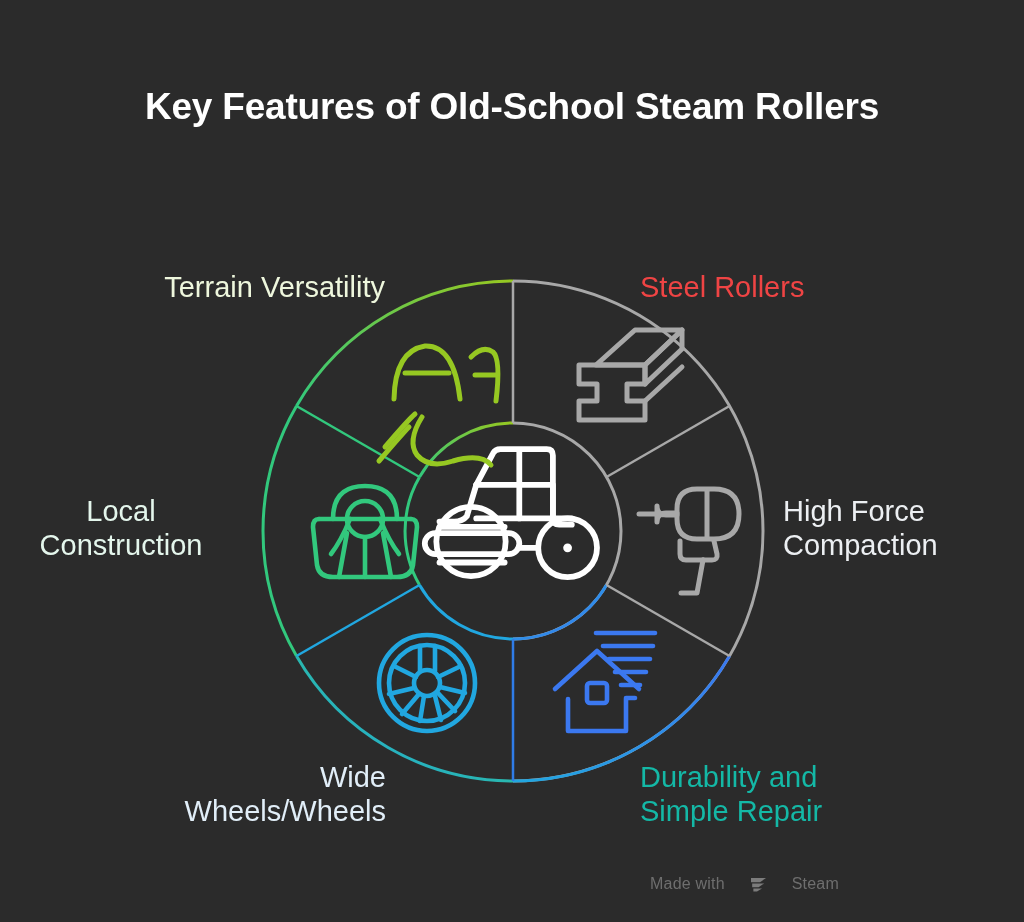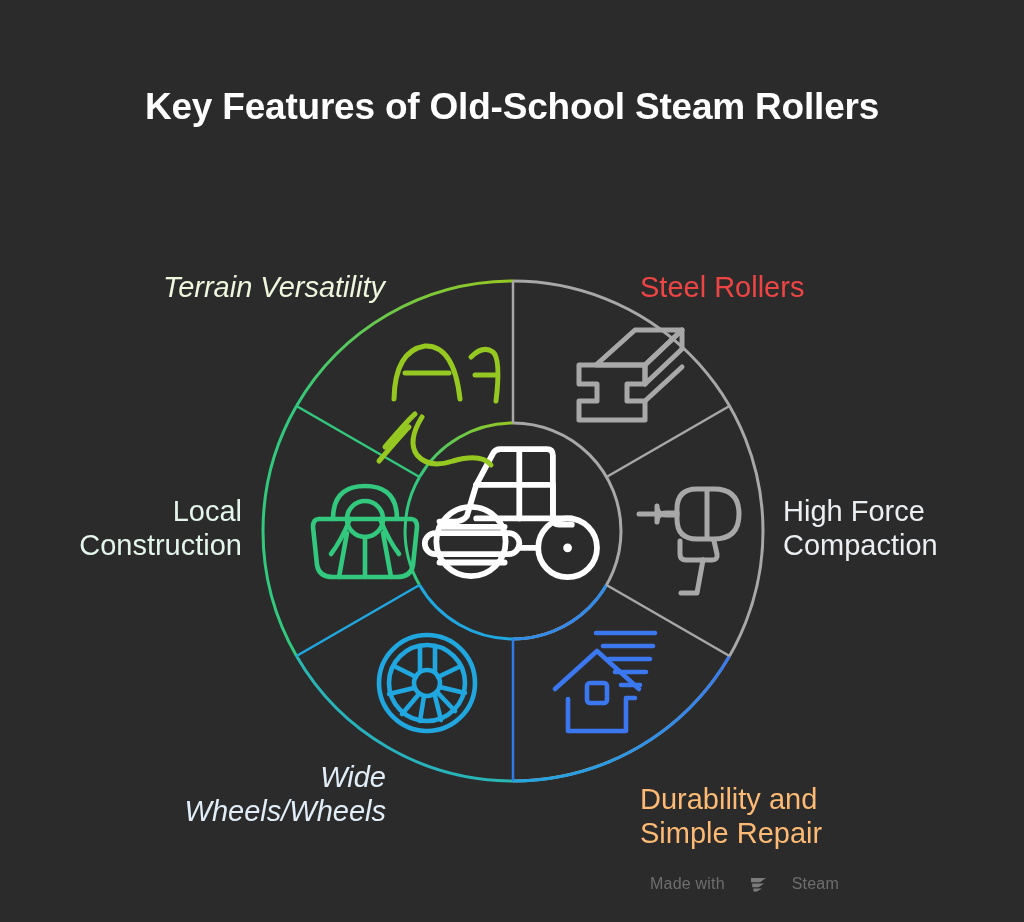--- a/index.html
+++ b/index.html
@@ -53,23 +53,23 @@
   }
 
   
   .seg-label {
     position: absolute;
     font-size: 29px;
     line-height: 1.18;
     font-weight: normal;
     white-space: pre-line;
   }
-  .label-left  { text-align: right; }
+  .label-left  { text-align: center; }
   .label-right { text-align: left; }
-  .label-center-l { text-align: right; font-style: italic; }
+  .label-center-l { text-align: right; }
 
   #label-terrain {
     left: 0px;   top: 270px; width: 385px;
     color: #eef7dd;
   }
   #label-local {
     left: 0px;   top: 494px; width: 242px;
     color: #e4f6ec;
   }
   #label-wide {
@@ -79,22 +79,21 @@
   #label-steel {
     left: 640px; top: 270px; width: 340px;
     color: #ef4444;
   }
   #label-force {
     left: 783px; top: 494px; width: 260px;
     color: #eceff2;
   }
   #label-durability {
     left: 640px; top: 760px; width: 330px;
-    color: #fdba74;
-    margin-top: 22px;
+    color: #14b8a6;
   }
 
   
   #watermark {
     position: absolute;
     right: 25px;
     bottom: 29px;
     display: flex;
     align-items: center;
     gap: 24px;

